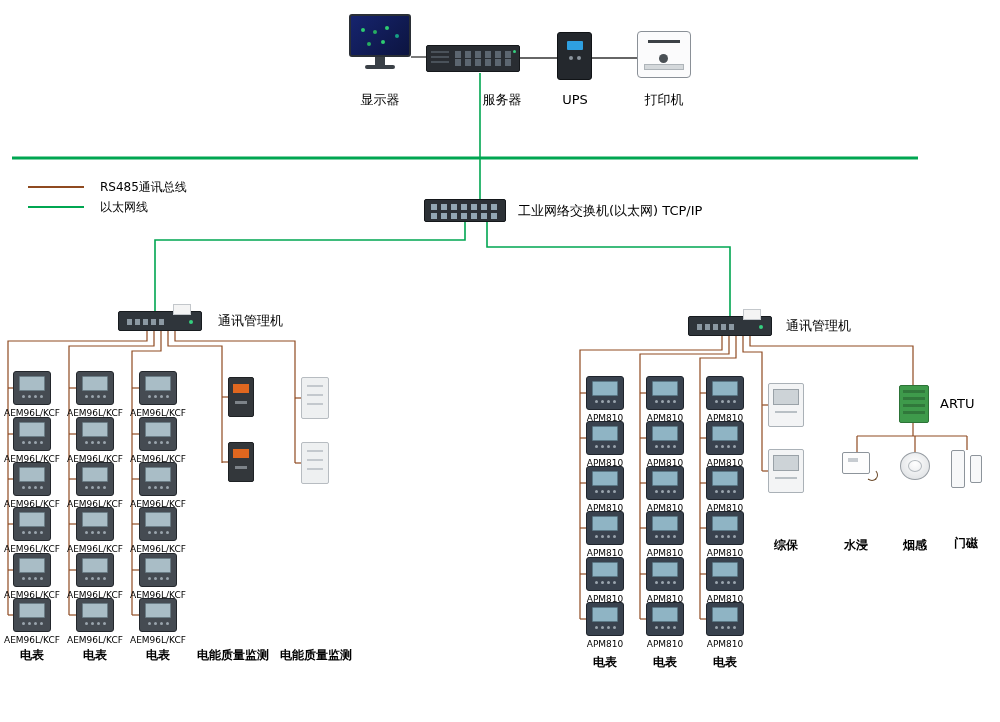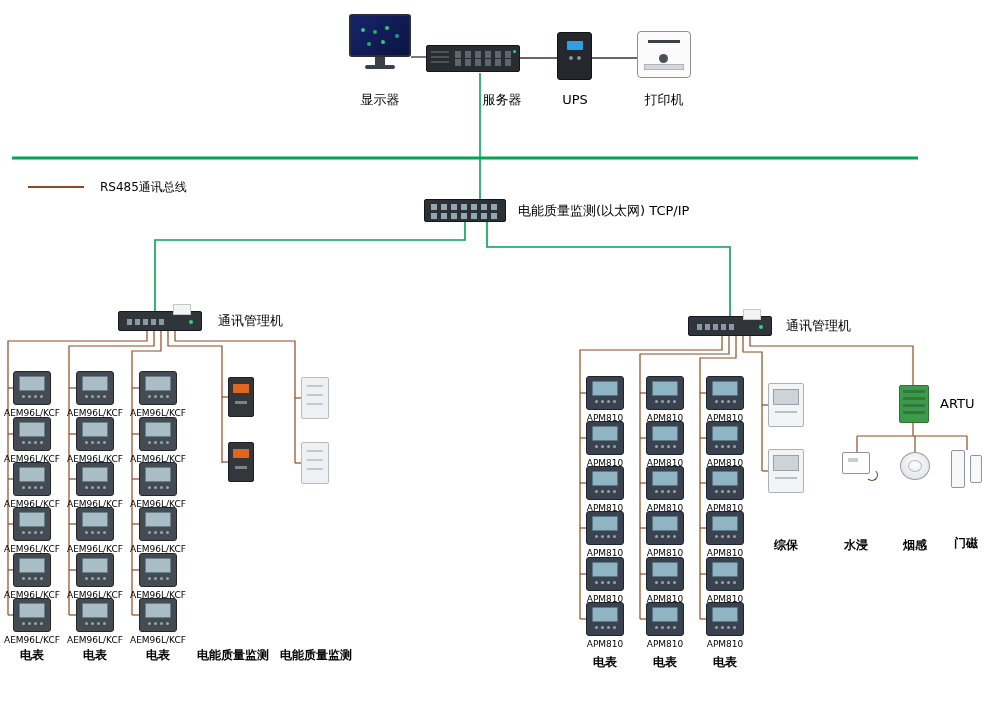--- a/index.html
+++ b/index.html
@@ -201,27 +201,31 @@
   <div class="txt t13 center" style="left:380px;top:93px">显示器</div>
   <div class="txt t13 center" style="left:502px;top:93px">服务器</div>
   <div class="txt t13 center" style="left:575px;top:93px">UPS</div>
   <div class="txt t13 center" style="left:664px;top:93px">打印机</div>
 
   <div class="legend">
     <div class="legend-row">
       <span class="swatch rs-sw"></span>
       <span>RS485通讯总线</span>
     </div>
+    <div class="legend-row">
+      <span class="swatch eth-sw"></span>
+      <span>以太网线</span>
+    </div>
   </div>
 
   <div class="node switch">
     <div class="sw-ports"></div>
     <div class="sw-ports row2"></div>
   </div>
-  <div class="txt t13" style="left:518px;top:204px">电能质量监测(以太网) TCP/IP</div>
+  <div class="txt t13" style="left:518px;top:204px">工业网络交换机(以太网) TCP/IP</div>
 
   <div class="node mgr mgr-left">
     <div class="mgr-ports"></div>
     <div class="mgr-led"></div>
     <div class="mgr-tab"></div>
   </div>
   <div class="txt t13" style="left:218px;top:314px">通讯管理机</div>
   <div class="node mgr mgr-right">
     <div class="mgr-ports"></div>
     <div class="mgr-led"></div>

